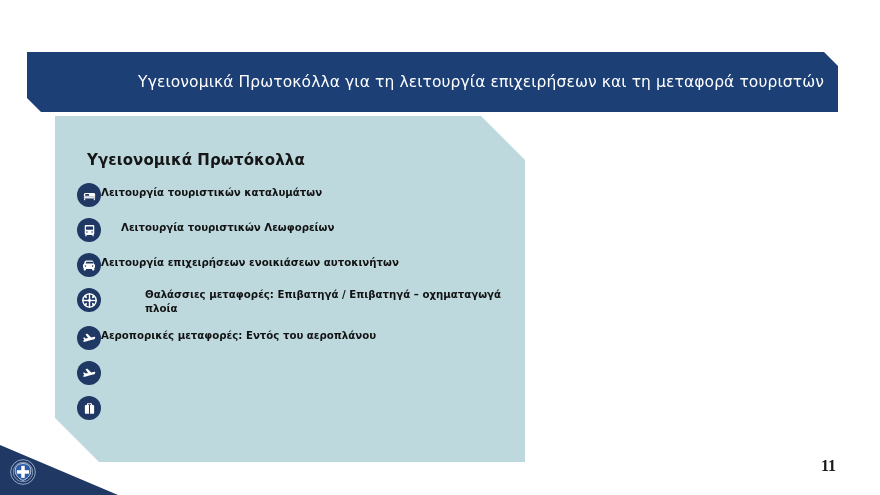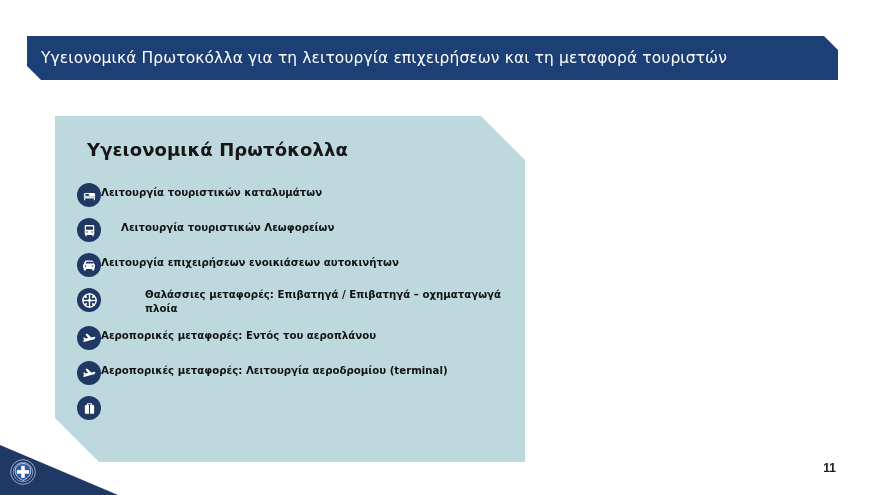--- a/index.html
+++ b/index.html
@@ -11,26 +11,26 @@
     position:relative;
   }
   .slide{
     position:absolute;inset:0;
     background:#ffffff;
   }
 
   
   .title-banner{
     position:absolute;
-    left:27px; top:36px;
-    width:811px; height:44px;
+    left:27px; top:52px;
+    width:811px; height:60px;
     background:#1C3F76;
     -webkit-clip-path: polygon(0 0, calc(100% - 14px) 0, 100% 14px, 100% 100%, 14px 100%, 0 calc(100% - 14px));
     clip-path: polygon(0 0, calc(100% - 14px) 0, 100% 14px, 100% 100%, 14px 100%, 0 calc(100% - 14px));
-    display:flex;align-items:center;justify-content:flex-start;
+    display:flex;align-items:center;justify-content:flex-end;
   }
   .title-text{
     color:#ffffff;
     font-size:15.5px;
     letter-spacing:.1px;
     white-space:nowrap;
     padding:0 14px;
     font-family:"DejaVu Sans", sans-serif;
   }
 
@@ -38,22 +38,22 @@
   .panel{
     position:absolute;
     left:55px; top:116px;
     width:470px; height:346px;
     background:#BDD9DE;
     -webkit-clip-path: polygon(0 0, calc(100% - 44px) 0, 100% 44px, 100% 100%, 44px 100%, 0 calc(100% - 44px));
     clip-path: polygon(0 0, calc(100% - 44px) 0, 100% 44px, 100% 100%, 44px 100%, 0 calc(100% - 44px));
   }
   .panel-heading{
     position:absolute;
-    left:32px; top:23px;
-    font-size:18px;
+    left:32px; top:35px;
+    font-size:15px;
     font-weight:bold;
     color:#161616;
     font-family:"DejaVu Sans", sans-serif;
     letter-spacing:.1px;
   }
 
   .list{
     position:absolute;
     left:22px; top:66px;
     right:8px;
@@ -104,24 +104,24 @@
   .emblem{
     position:absolute;
     left:10px; bottom:10px;
     width:26px;height:26px;
   }
 
   
   .page-number{
     position:absolute;
     right:44px; bottom:20px;
-    font-size:12px;
+    font-size:16px;
     font-weight:bold;
     color:#1a1a1a;
-    font-family:Liberation Sans, sans-serif;
+    font-family:Liberation Serif, serif;
   }
 </style>
 </head>
 <body>
 
 <div class="slide">
 
   <div class="title-banner">
     <div class="title-text">Υγειονομικά Πρωτοκόλλα για τη λειτουργία επιχειρήσεων και τη μεταφορά τουριστών</div>
   </div>
@@ -194,21 +194,20 @@
         </span>
         <span class="item-label">Αεροπορικές μεταφορές: Εντός του αεροπλάνου</span>
       </div>
 
       <div class="item i5">
         <span class="item-icon">
           <svg width="16" height="16" viewBox="0 0 24 24" aria-hidden="true">
             <path fill="#ffffff" d="M21.6 11.1c-.2-.7-.9-1.1-1.6-.9l-4.7 1.2-5.6-5.6a.9.9 0 0 0-.8-.25l-1.4.3c-.5.1-.7.7-.4 1.1l3.5 4.9-3.6.95-1.7-1.4a.7.7 0 0 0-.6-.15l-1.1.25c-.45.1-.6.65-.3 1l1.6 1.9-1.55 2.1c-.3.4-.05 1 .45 1l2.3-.05 8.9-2.35 4.9-1.3c.7-.2 1.1-.9.9-1.6z"></path>
           </svg>
         </span>
-        <span class="item-label">Αεροπορικές μεταφορές: Λειτουργία αεροδρομίου (terminal)</span>
       </div>
 
       <div class="item i6 two-line">
         <span class="item-icon">
           <svg width="15" height="15" viewBox="0 0 24 24" aria-hidden="true">
             <path fill="#ffffff" d="M9.3 3.4h5.4c.8 0 1.45.65 1.45 1.45V6.2h-1.9V5.1H9.75v1.1h-1.9V4.85c0-.8.65-1.45 1.45-1.45z"></path>
             <rect x="4.6" y="6.3" width="14.8" height="14.2" rx="1.5" fill="#ffffff"></rect>
             <rect x="11.15" y="6.3" width="1.7" height="14.2" fill="#1F3864"></rect>
           </svg>
         </span>

